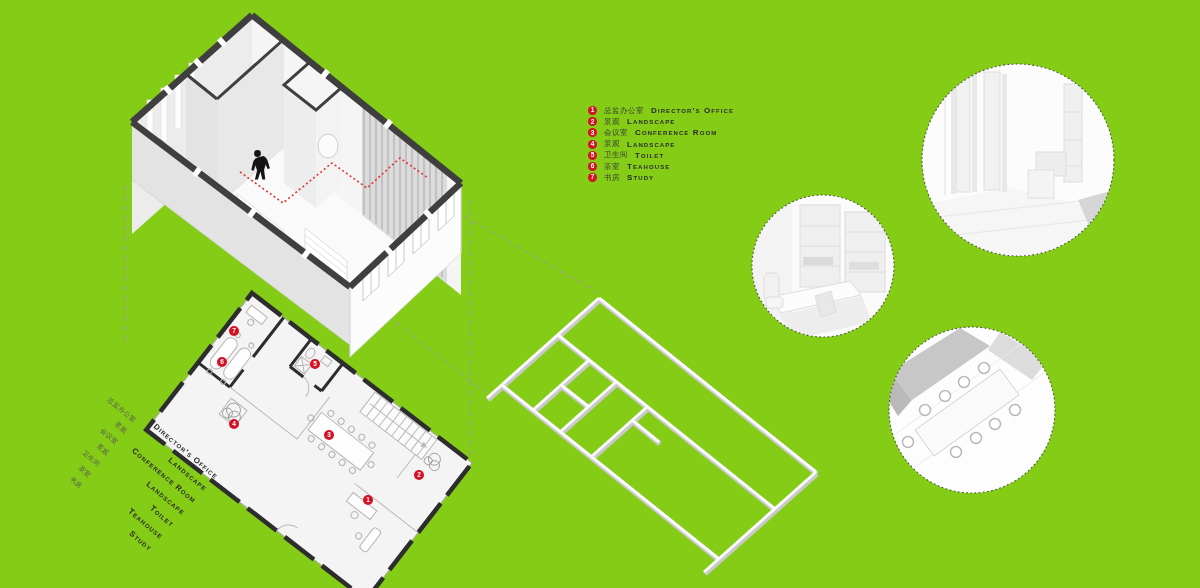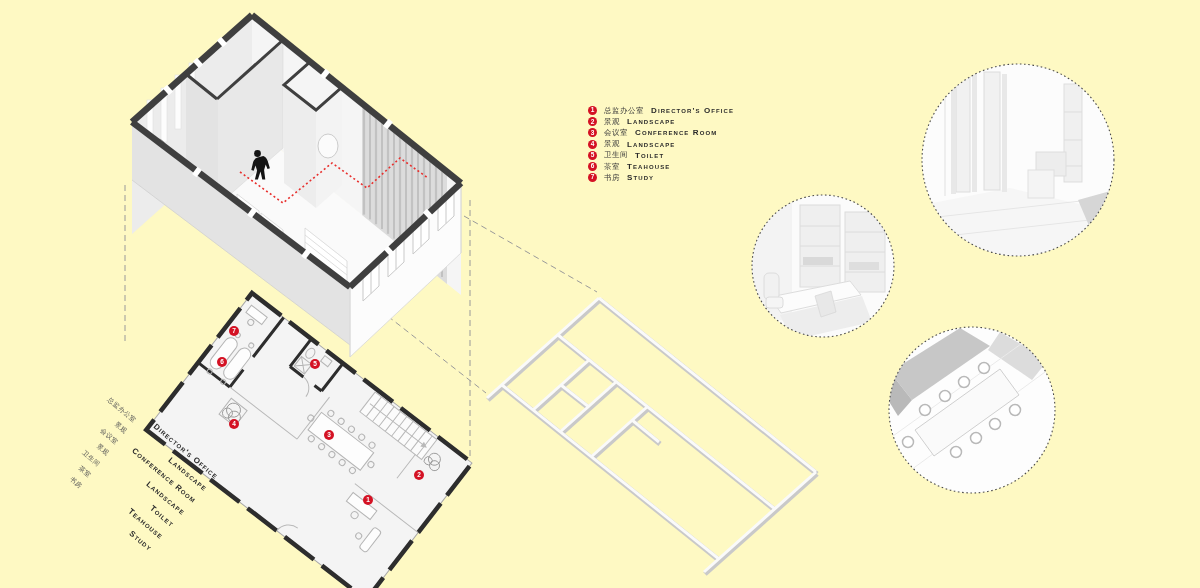--- a/index.html
+++ b/index.html
@@ -1,16 +1,16 @@
 <!DOCTYPE html>
 <html><head>
 <meta charset="utf-8">
 <style>
   html,body{margin:0;padding:0;background:#fff;}
-  .stage{position:relative;width:1200px;height:588px;background:#fef9c3;overflow:hidden;
+  .stage{position:relative;width:1200px;height:588px;background:#84cc16;overflow:hidden;
          font-family:"Liberation Sans",sans-serif;}
   .stage svg{position:absolute;left:0;top:0;}
   
   .legend{position:absolute;left:588px;top:105px;}
   .legend-row{display:flex;align-items:center;gap:7px;white-space:nowrap;height:11.2px;}
   .badge{width:9px;height:9px;border-radius:50%;background:#d41224;color:#fff;
          font-size:6.5px;font-weight:bold;display:flex;align-items:center;justify-content:center;
          line-height:1;flex:0 0 9px;}
   .zh{font-size:7.5px;color:#3a3a3a;letter-spacing:.5px;}
   .en{font-size:8px;color:#2b2b2b;font-weight:600;font-variant:small-caps;letter-spacing:1.1px;}

